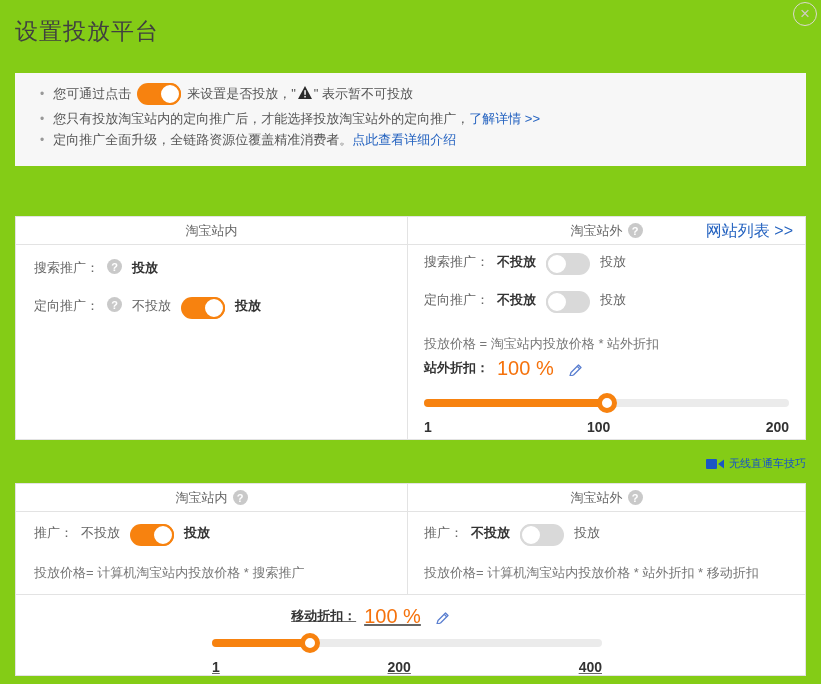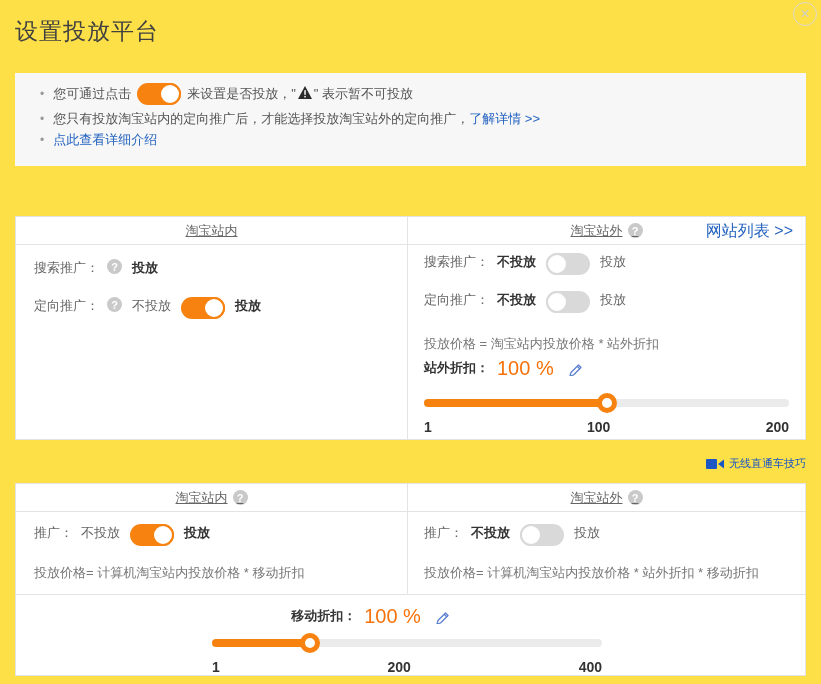--- a/index.html
+++ b/index.html
@@ -2,21 +2,21 @@
 <html><head>
 <meta charset="utf-8">
 <style>
   * { margin:0; padding:0; box-sizing:border-box; }
   html,body { background:#fff; }
   body {
     width:821px; height:684px;
     font-family:"Liberation Sans","DejaVu Sans",sans-serif;
     color:#666; font-size:13px; position:relative; overflow:hidden;
   }
-  .dialog { position:absolute; inset:0; background:#fde047; }
+  .dialog { position:absolute; inset:0; background:#84cc16; }
 
   
   .page-title { position:absolute; left:15px; top:16px; font-size:23px; color:#404040; letter-spacing:1px; }
   .close-btn {
     position:absolute; right:4px; top:2px; width:24px; height:24px;
     border:1px solid #ddd9cf; border-radius:50%; cursor:pointer;
     display:flex; align-items:center; justify-content:center;
   }
   .close-btn::before { content:"×"; color:#cfccc2; font-size:17px; line-height:1; margin-top:-1px; }
 
@@ -44,21 +44,21 @@
   }
   .tips-link svg { margin-right:4px; }
 
   
   .ptable { position:absolute; left:15px; width:791px; border:1px solid #e3e3e3; background:#fff; }
   .computer-table { top:216px; height:224px; }
   .mobile-table { top:483px; height:193px; }
   .thead { display:flex; height:28px; border-bottom:1px solid #e3e3e3; }
   .thcell {
     display:flex; align-items:center; justify-content:center;
-    font-size:13px; color:#666; position:relative;text-decoration:underline;
+    font-size:13px; color:#666; position:relative;
   }
   .thcell.left { width:392px; border-right:1px solid #e3e3e3; }
   .thcell.right { flex:1; }
   .site-list { position:absolute; right:12px; top:50%; transform:translateY(-50%); font-size:16px; }
   .tbody { display:flex; }
   .computer-table .tbody { height:194px; }
   .mobile-table .tbody { height:83px; border-bottom:1px solid #e3e3e3; }
   .tcell-left { width:392px; border-right:1px solid #e3e3e3; padding:14px 14px 0 18px; }
   .tcell-right { flex:1; padding:8px 16px 0 16px; }
 
@@ -111,21 +111,21 @@
   .slider .knob {
     position:absolute; top:50%; transform:translate(-50%,-50%);
     width:20px; height:20px; border-radius:50%; background:#fff;
     border:5px solid #f7820f; box-sizing:border-box;
   }
   .slider-labels { display:flex; justify-content:space-between; margin-top:6px;
     color:#333; font-weight:bold; font-size:14px; }
   .computer-slider-wrap { margin-top:10px; }
 
   
-  .mobile-slider-row { padding-top:7px; }
+  .mobile-slider-row { padding-top:7px;text-decoration:underline; }
   .m-discount { display:flex; align-items:center; justify-content:center; height:28px;
     margin-right:80px; }
   .m-slider-wrap { width:390px; margin-left:196px; margin-top:3px; }
 </style>
 </head>
 <body>
 
 <div class="dialog">
 
   <div class="page-title">设置投放平台</div>
@@ -150,20 +150,21 @@
       </span>
       <span>" 表示暂不可投放</span>
     </div>
     <div class="notice-line">
       <span class="bullet">•</span>
       <span>您只有投放淘宝站内的定向推广后，才能选择投放淘宝站外的定向推广，</span>
       <a class="link">了解详情 &gt;&gt;</a>
     </div>
     <div class="notice-line">
       <span class="bullet">•</span>
+      <span>定向推广全面升级，全链路资源位覆盖精准消费者。</span>
       <a class="link">点此查看详细介绍</a>
     </div>
   </div>
 
 
   <div class="ptable computer-table">
     <div class="thead">
       <div class="thcell left">
         <span>淘宝站内</span>
       </div>
@@ -256,21 +257,21 @@
     <div class="tbody">
       <div class="tcell-left" style="padding-top:12px;">
         <div class="prow" style="margin-bottom:14px;">
           <span class="plabel">推广：</span>
           <span class="state">不投放</span>
           <span class="toggle on">
               <span class="knob"></span>
             </span>
           <span class="state strong after">投放</span>
         </div>
-        <div class="formula">投放价格= 计算机淘宝站内投放价格 * 移动折扣</div>
+        <div class="formula">投放价格= 计算机淘宝站内投放价格 * 搜索推广</div>
       </div>
       <div class="tcell-right" style="padding-top:12px;">
         <div class="prow" style="height:26px;margin-bottom:14px;">
           <span class="plabel">推广：</span>
           <span class="state strong">不投放</span>
           <span class="toggle off">
               <span class="knob"></span>
             </span>
           <span class="state after">投放</span>
         </div>

